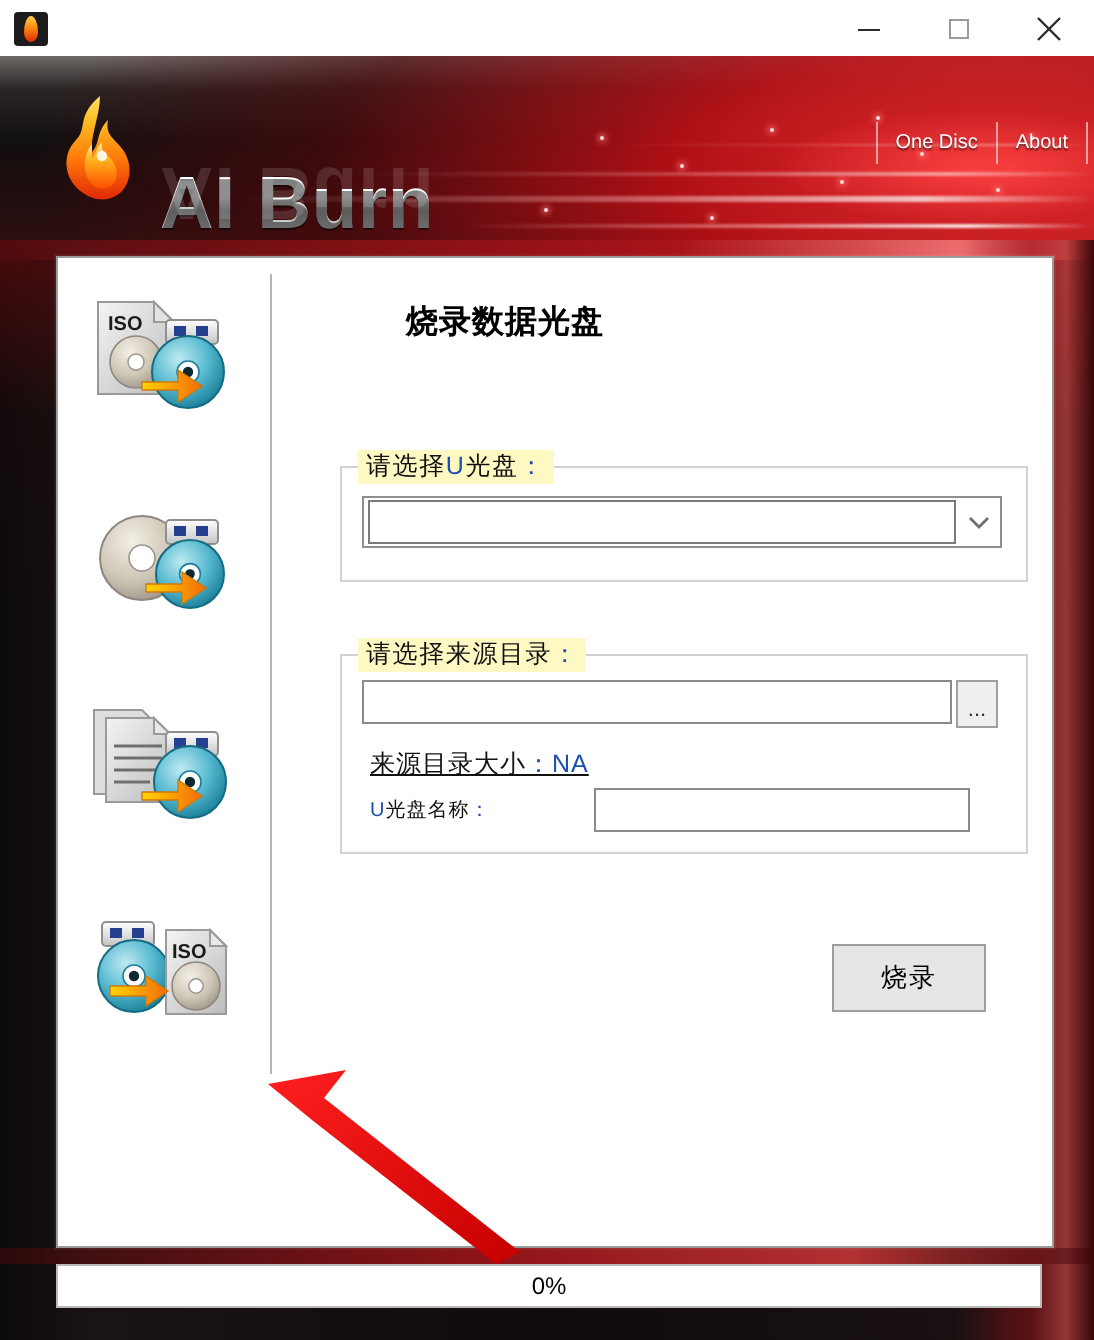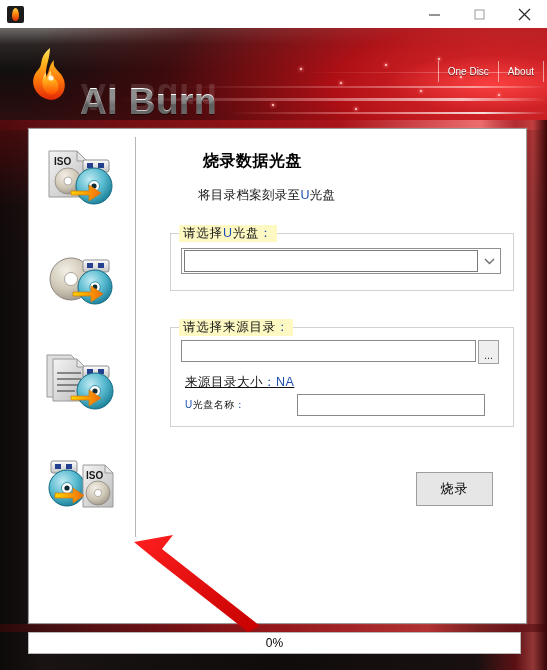--- a/index.html
+++ b/index.html
@@ -574,23 +574,20 @@
         </div>
 
       </div>
 
       <div class="divider"></div>
 
       <div class="content">
 
         <div class="page-title">烧录数据光盘</div>
 
-        <div class="page-sub">
-          <span>将目录档案刻录至</span><span class="u">U</span><span>光盘</span>
-        </div>
 
         <div class="group g1">
           <div class="legend">
             <span>请选择</span><span class="u">U</span><span>光盘</span><span class="c">：</span>
           </div>
           <div class="combo">
             <input class="field" type="text" readonly="" style="font-size: 12px; outline: none;" value="">
             <div class="arrow">
               <svg width="11" height="8" viewBox="0 0 11 8">
                   <path d="M1 2 L5.5 6.5 L10 2" fill="none" stroke="#6d6d6d" stroke-width="1.4"></path>

